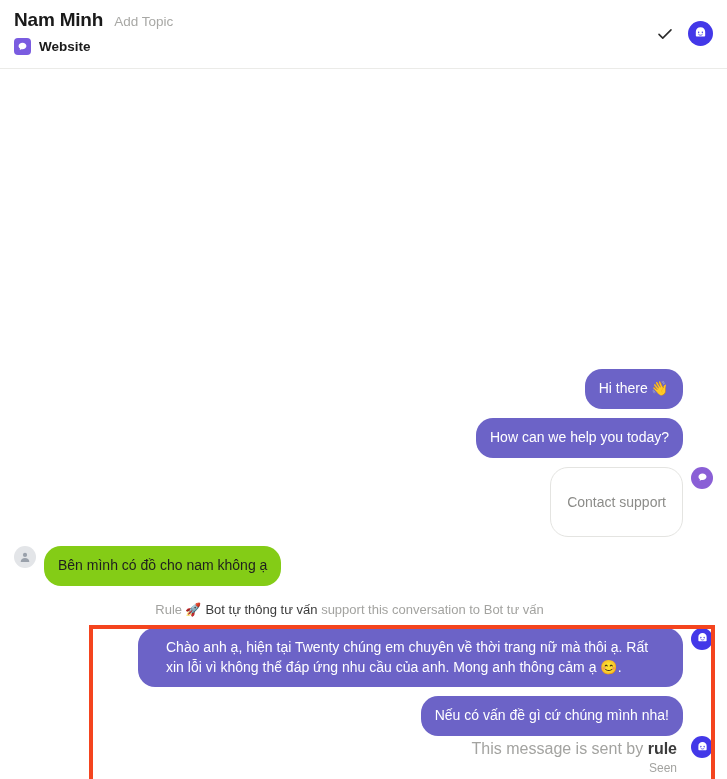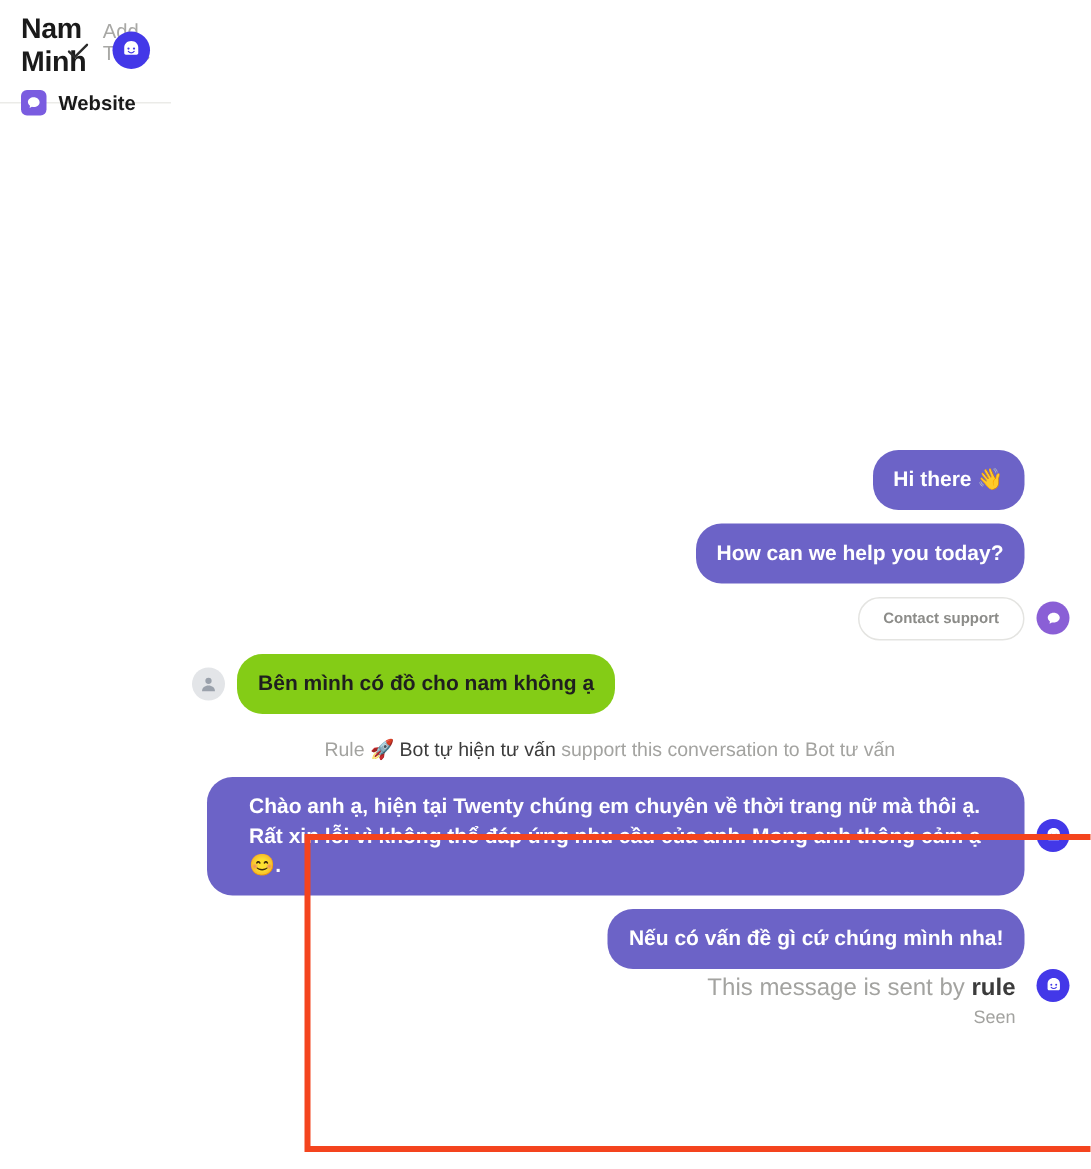--- a/index.html
+++ b/index.html
@@ -9,21 +9,21 @@
     background: #ffffff;
     font-family: "Liberation Sans", sans-serif;
     overflow: hidden;
   }
   .app {
     position: relative;
     width: 727px;
     height: 779px;
     background: #ffffff;
     display: flex;
-    flex-direction: row;
+    flex-direction: column;
   }
 
   
   .header {
     position: relative;
     height: 69px;
     flex: 0 0 69px;
     border-bottom: 1px solid #ebebe8;
     padding: 9px 14px 0 14px;
   }
@@ -94,23 +94,22 @@
   
   .convo {
     position: relative;
     flex: 1 1 auto;
     padding: 0 14px;
   }
   .spacer { height: 300px; }
 
   .row {
     display: flex;
-    align-items: center;
+    align-items: flex-start;
     margin-bottom: 9px;
-    font-weight: bold;
   }
   .row.right { justify-content: flex-end; }
   .row.left  { justify-content: flex-start; }
 
   .bubble {
     max-width: 545px;
     border-radius: 17px;
     padding: 10px 14px;
     font-size: 14px;
     line-height: 1.42;
@@ -123,22 +122,22 @@
     background: #84cc16;
     color: #1f1f1f;
   }
   .bubble.wide { max-width: 545px; padding-left: 28px; }
 
   .quick-reply {
     border: 1px solid #e4e4e1;
     border-radius: 18px;
     background: #ffffff;
     color: #8c8c89;
-    font-size: 10px;
-    padding: 8px 16px;
+    font-size: 14px;
+    padding: 26px 16px;
     cursor: pointer;
   }
 
   .avatar-sm {
     width: 22px;
     height: 22px;
     border-radius: 50%;
     flex: 0 0 auto;
     display: flex;
     align-items: center;
@@ -254,21 +253,21 @@
       <span class="avatar-sm avatar-user-ph gap-l">
         <svg width="14" height="14" viewBox="0 0 24 24" aria-hidden="true">
           <circle cx="12" cy="8.4" r="3.6" fill="#9aa1ab"></circle>
           <path d="M4.6 20.4c0-4.1 3.3-6.6 7.4-6.6s7.4 2.5 7.4 6.6z" fill="#9aa1ab"></path>
         </svg>
       </span>
       <div class="bubble user">Bên mình có đồ cho nam không ạ</div>
     </div>
 
     <div class="rule-note">
-      <span>Rule </span><span class="strong">🚀 Bot tự hiện tư vấn</span><span> support this conversation to Bot tư vấn</span>
+      <span>Rule </span><span class="strong">🚀 Bot tự thông tư vấn</span><span> support this conversation to Bot tư vấn</span>
     </div>
 
     <div class="row right">
       <div class="bubble agent wide">Chào anh ạ, hiện tại Twenty chúng em chuyên về thời trang nữ mà thôi ạ. Rất xin lỗi vì không thể đáp ứng nhu cầu của anh. Mong anh thông cảm ạ 😊.</div>
       <span class="avatar-sm avatar-bot gap-r">
         <svg width="15" height="15" viewBox="0 0 24 24" aria-hidden="true">
           <path d="M12 3.2c-4 0-6.6 2.7-6.6 6.3v5.2c0 .9.7 1.6 1.6 1.6h10c.9 0 1.6-.7 1.6-1.6V9.5c0-3.6-2.6-6.3-6.6-6.3z" fill="#ffffff"></path>
           <circle cx="9.4" cy="10.4" r="1.05" fill="#4338e8"></circle>
           <circle cx="14.6" cy="10.4" r="1.05" fill="#4338e8"></circle>
           <path d="M9.3 13.1c.8.9 1.7 1.3 2.7 1.3s1.9-.4 2.7-1.3" stroke="#4338e8" stroke-width="1.2" fill="none" stroke-linecap="round"></path>

